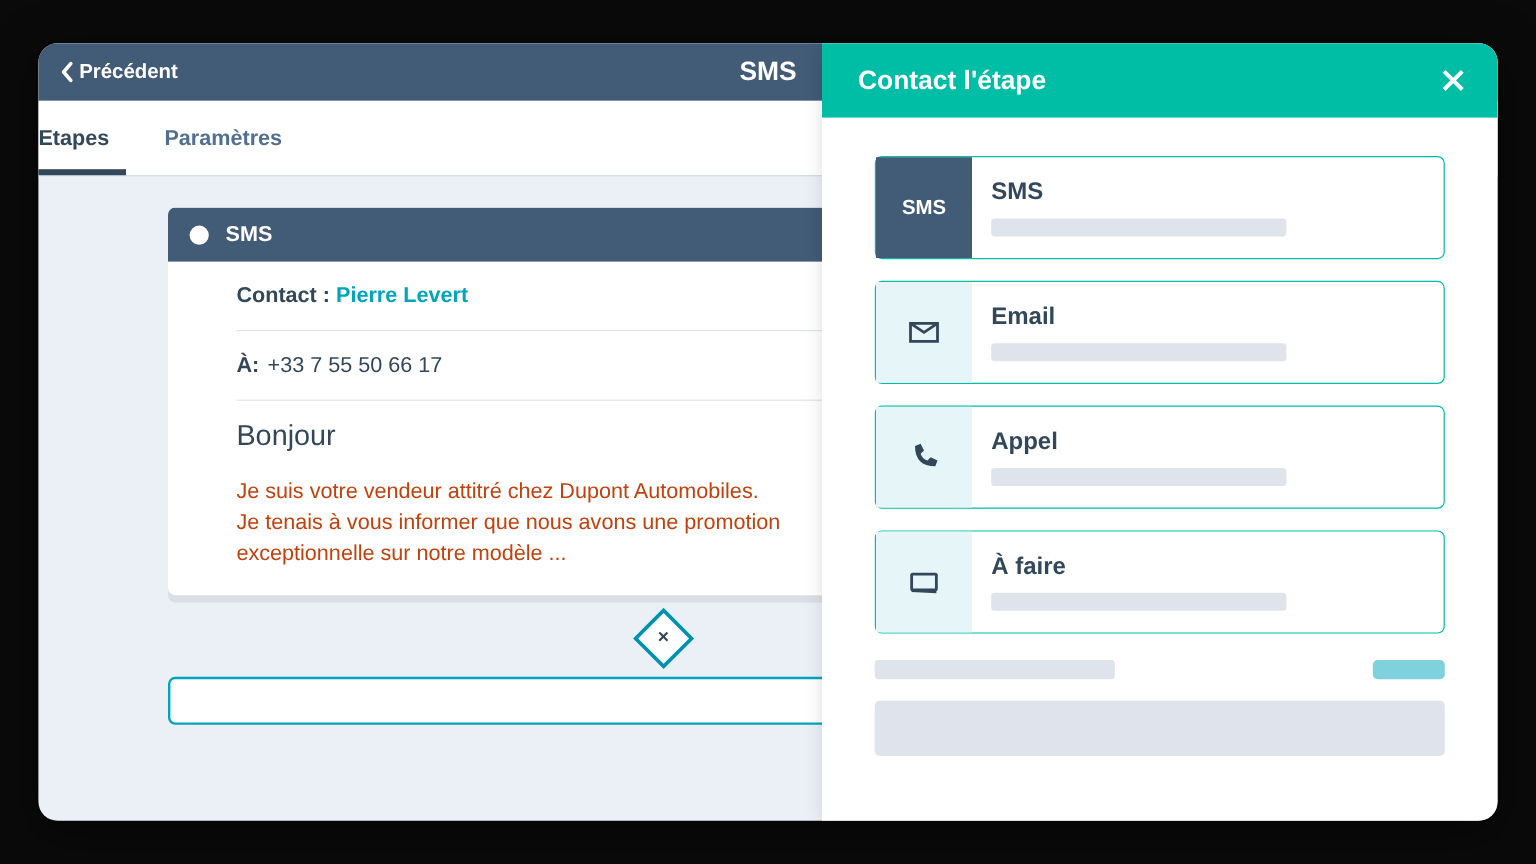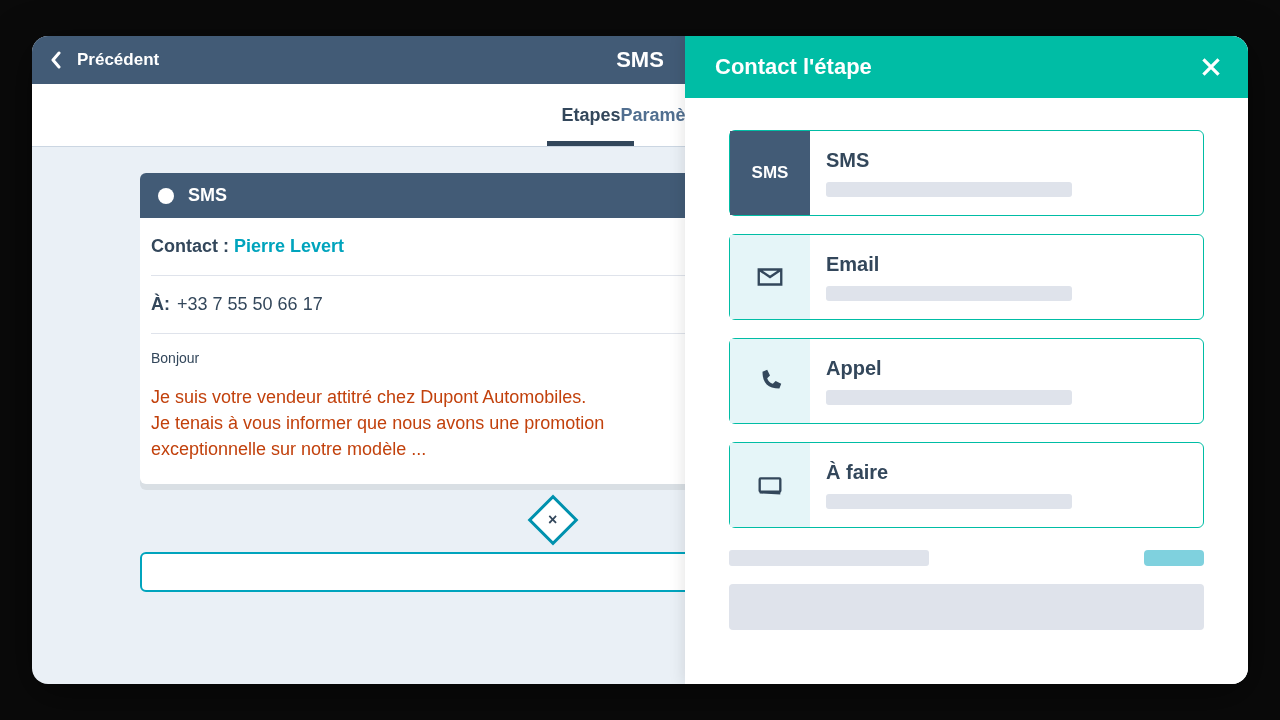--- a/index.html
+++ b/index.html
@@ -1,49 +1,49 @@
 <!DOCTYPE html>
 <html><head>
 <meta charset="utf-8">
 <style>
 * { margin: 0; padding: 0; box-sizing: border-box; font-family: -apple-system, BlinkMacSystemFont, "Segoe UI", Helvetica, Arial, sans-serif; }
 body { background: #0a0a0a; width: 1280px; height: 720px; overflow: hidden; display: flex; align-items: center; justify-content: center; }
 .app-window { width: 1216px; height: 648px; background: #eaf0f6; border-radius: 16px; overflow: hidden; position: relative; box-shadow: 0 10px 40px rgba(0,0,0,.5); }
 
 
 .titlebar { background: #425b76; height: 48px; display: flex; align-items: center; padding: 0 18px; justify-content: space-between; }
-.back-btn { display: flex; align-items: center; gap: 16px; color: #fff; font-weight: 700; font-size: 17px; cursor: pointer; }
+.back-btn { display: flex; align-items: center; gap: 5px; color: #fff; font-weight: 700; font-size: 17px; cursor: pointer; }
 .back-btn svg { width: 11px; height: 18px; }
 .title-center { color: #fff; font-weight: 800; font-size: 22px; position: absolute; left: 50%; transform: translateX(-50%); }
 
 
-.tabs { background: #fff; height: 63px; display: flex; align-items: center; justify-content: center; border-bottom: 1px solid #cbd6e2; }
+.tabs { background: #fff; height: 63px; display: flex; align-items: center; gap: 46px; border-bottom: 1px solid #cbd6e2; }
 .tab { font-size: 18px; color: #516f90; font-weight: 600; cursor: pointer; height: 100%; display: flex; align-items: center; position: relative; }
 .tab.active { color: #33475b; font-weight: 700; }
 .tab.active::after { content: ""; position: absolute; bottom: 0; left: -14px; right: -14px; height: 5px; background: #33475b; }
 
 
 .content { padding: 26px 0 0 0; overflow: hidden; height: calc(100% - 111px); }
 
 .card { background: #fff; width: 825px; margin-left: 108px; border-radius: 6px; box-shadow: 0 6px 0 rgba(0,0,0,.07); overflow: hidden; }
 .card-head { background: #425b76; color: #fff; display: flex; align-items: center; gap: 14px; padding: 12px 18px; }
 .dot { width: 16px; height: 16px; border-radius: 50%; background: #fff; }
 .card-head-label { font-weight: 700; font-size: 18px; }
 
-.card-body { padding: 0 11px 22px; }
+.card-body { padding: 0 11px 22px; margin-left: 46px; }
 .row { padding: 18px 0; border-bottom: 1px solid #dfe3eb; font-size: 18px; color: #33475b; }
 .row:last-child { border-bottom: none; padding-bottom: 0; }
 .contact-name { color: #00a4bd; font-weight: 700; }
 .contact-label { font-weight: 700; }
 .to-label { font-weight: 600; margin-right: 2px; }
 .to-number { font-weight: 400; }
 
 .msg-body { padding-top: 16px; }
 .greeting { display: flex; align-items: center; gap: 6px; margin-bottom: 18px; }
-.greeting-text { font-size: 14px; color: #33475b; }
+.greeting-text { font-size: 24px; color: #33475b; }
 .token { background: #fdedee; color: #d9634d; font-weight: 700; font-size: 18px; padding: 4px 8px; border-radius: 3px; }
 .msg-text { font-size: 18px; color: #c2410c; line-height: 1.45; max-width: 540px; }
 
 .diamond-wrap { display: flex; justify-content: center; margin-top: 18px; }
 .diamond { width: 36px; height: 36px; border: 3px solid #0091ae; background: #fff; transform: rotate(45deg); display: flex; align-items: center; justify-content: center; cursor: pointer; }
 .diamond span { transform: rotate(-45deg); color: #33475b; font-size: 16px; font-weight: 600; }
 
 .next-card { background: #fff; width: 825px; height: 40px; margin-left: 108px; margin-top: 14px; border: 2px solid #00a4bd; border-radius: 6px; }
 
 

